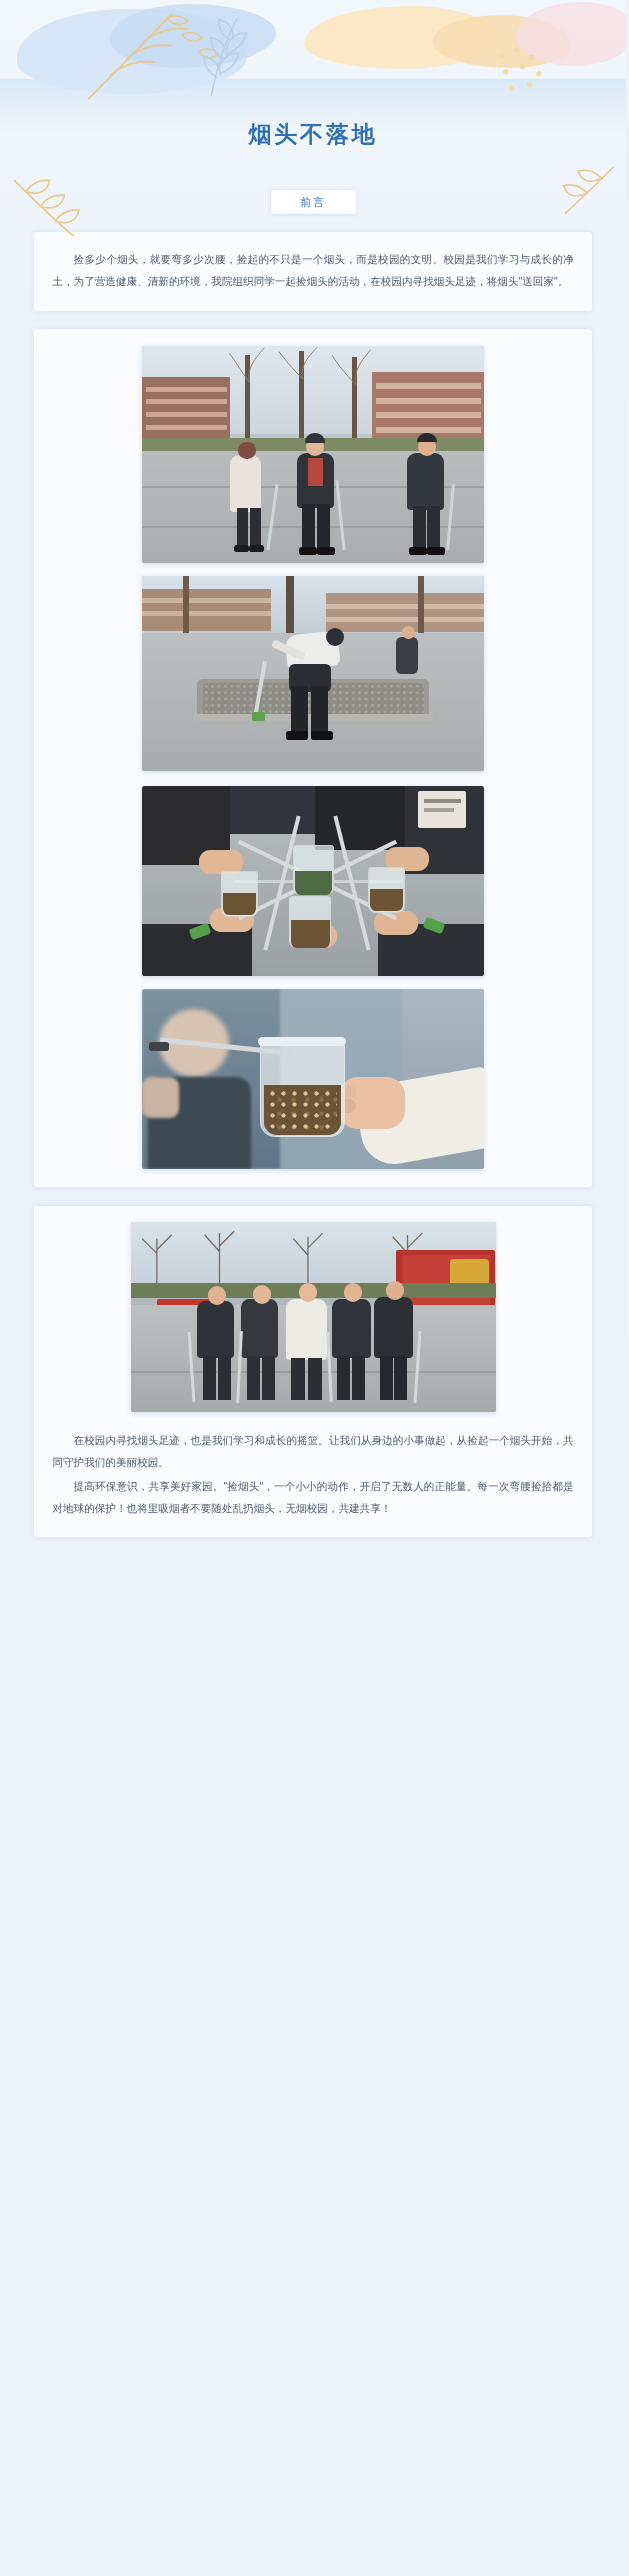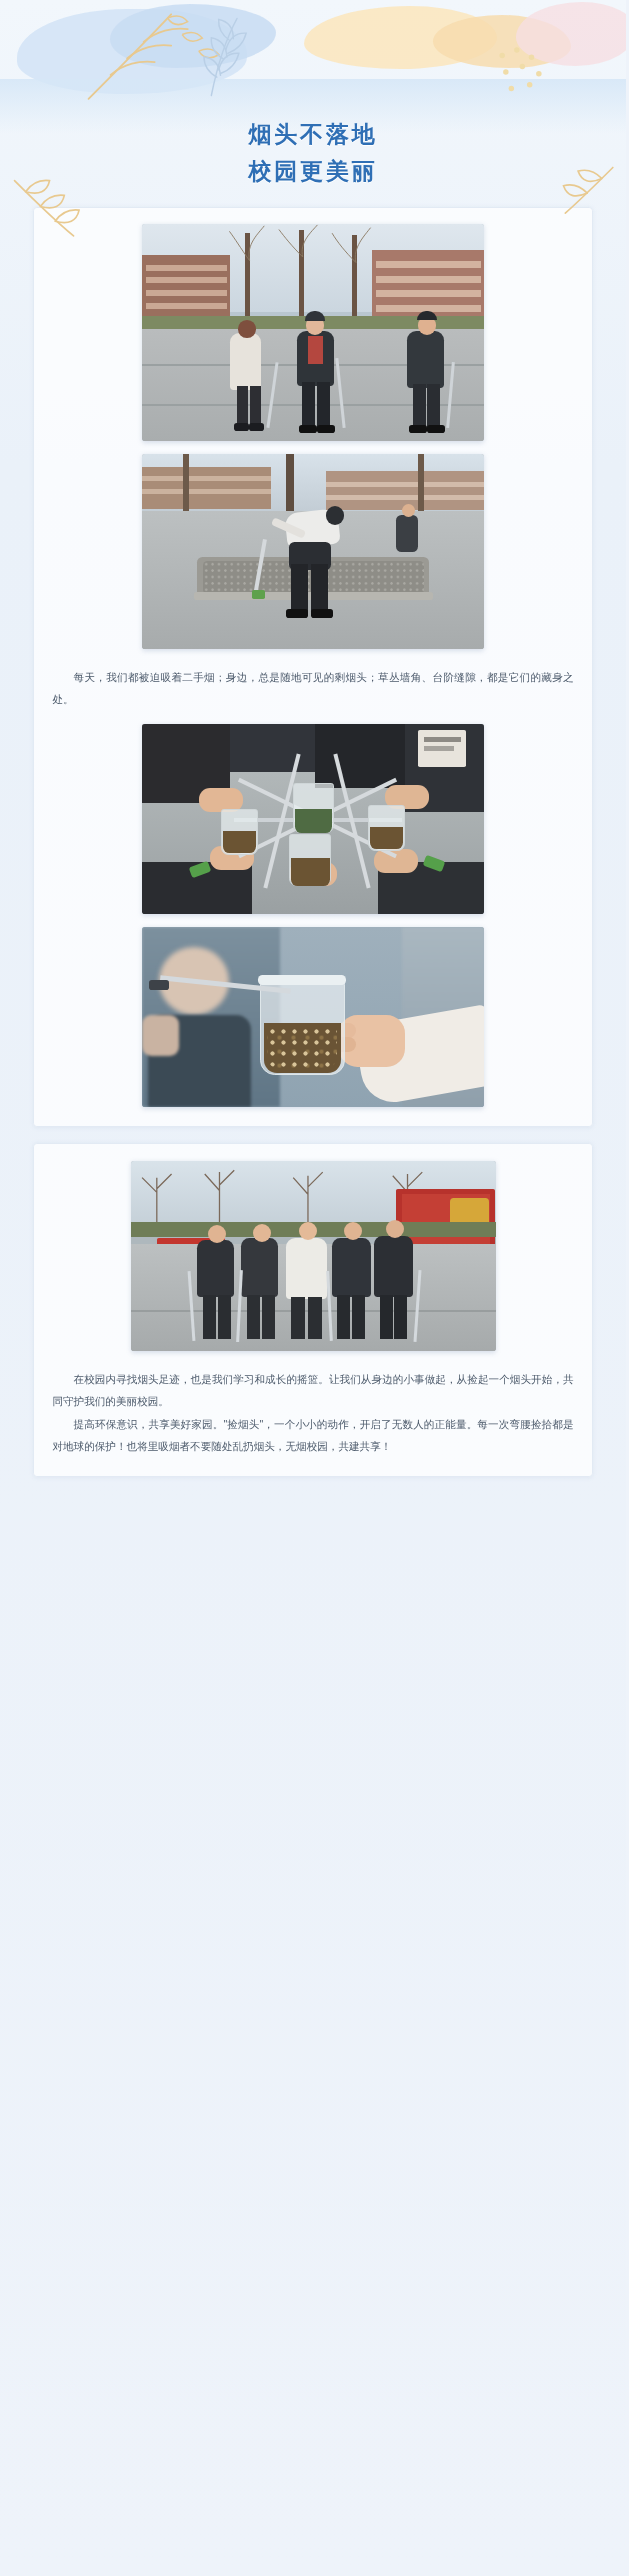--- a/index.html
+++ b/index.html
@@ -185,24 +185,29 @@
   <svg class="deco" style="left:558px; top:162px;" width="64" height="64" viewBox="0 0 70 70">
     <g stroke="#e8c98f" stroke-width="1.8" fill="none" stroke-linecap="round">
       <path d="M60,6 C44,22 28,38 8,56"></path>
       <path d="M48,18 q-12,-12 -26,-8 q6,17 26,8"></path>
       <path d="M32,34 q-12,-12 -26,-8 q6,17 26,8"></path>
     </g>
   </svg>
 
   <div class="title-wrap">
     <div class="title-line">烟头不落地</div>
-    <div class="title-line">校园更美丽</div>
   </div>
 
-
+  <div class="section-head">
+    <span class="pill">前言</span>
+  </div>
+
+  <div class="card">
+    <p class="para">捡多少个烟头，就要弯多少次腰，捡起的不只是一个烟头，而是校园的文明。校园是我们学习与成长的净土，为了营造健康、清新的环境，我院组织同学一起捡烟头的活动，在校园内寻找烟头足迹，将烟头"送回家"。</p>
+  </div>
 
 
   <div class="photo-card">
 
     <div class="photo" style="width:342px;height:217px;background:#b9c6cf;">
       <div class="photo-inner">
 
         <div class="sky" style="height:88px;background:linear-gradient(180deg,#dfe7ee,#cbd6df);"></div>
 
         <div class="sh" style="left:0;top:31px;width:88px;height:66px;background:#9a6f5e;"></div>
@@ -299,21 +304,20 @@
 
         <div class="sh" style="left:129px;top:70px;width:35px;height:8.3px;background:#e3e1dd;transform:rotate(24deg);border-radius:3.7px;"></div>
         <div class="sh" style="left:116px;top:85px;width:3.7px;height:57px;background:#d5d9dc;transform:rotate(10deg);"></div>
         <div class="sh" style="left:110px;top:136px;width:13px;height:9.2px;background:#5fa14c;border-radius:1.8px;"></div>
 
         <div class="sh" style="left:254px;top:61px;width:22px;height:37px;background:#3b3f44;border-radius:5.5px;"></div>
         <div class="sh" style="left:260px;top:50px;width:13px;height:13px;background:#dcb190;border-radius:50%;"></div>
       </div>
     </div>
 
-    <p class="para" style="margin-top:16.6px;">每天，我们都被迫吸着二手烟；身边，总是随地可见的剩烟头；草丛墙角、台阶缝隙，都是它们的藏身之处。</p>
 
     <div class="photo" style="width:342px;height:190px;background:#9fa6a8;margin-top:14.7px;">
       <div class="photo-inner">
         <div style="position:absolute;inset:0;background:linear-gradient(180deg,#b9bfc0,#9aa0a2);"></div>
 
         <div class="sh" style="left:0;top:0;width:88px;height:79px;background:#2b2b2e;"></div>
         <div class="sh" style="left:88px;top:0;width:85px;height:48px;background:#31343a;"></div>
         <div class="sh" style="left:173px;top:0;width:90px;height:64px;background:#24262a;"></div>
         <div class="sh" style="left:263px;top:0;width:79px;height:88px;background:#2f3237;"></div>
         <div class="sh" style="left:0;top:138px;width:110px;height:52px;background:#2a2c30;"></div>

